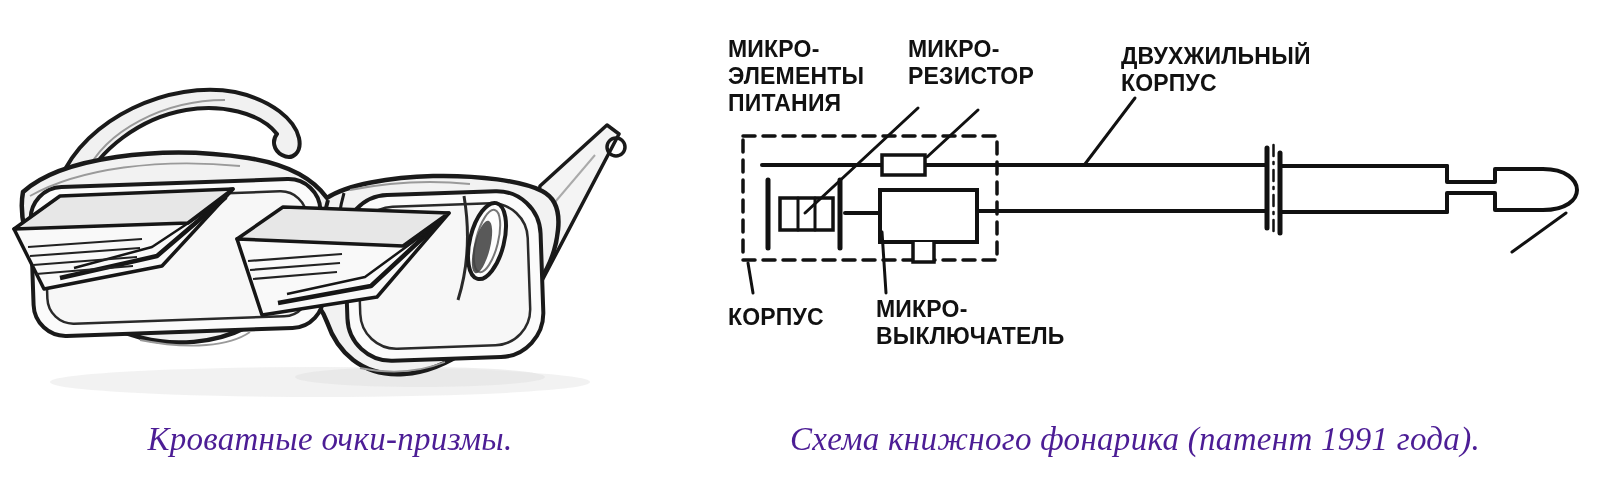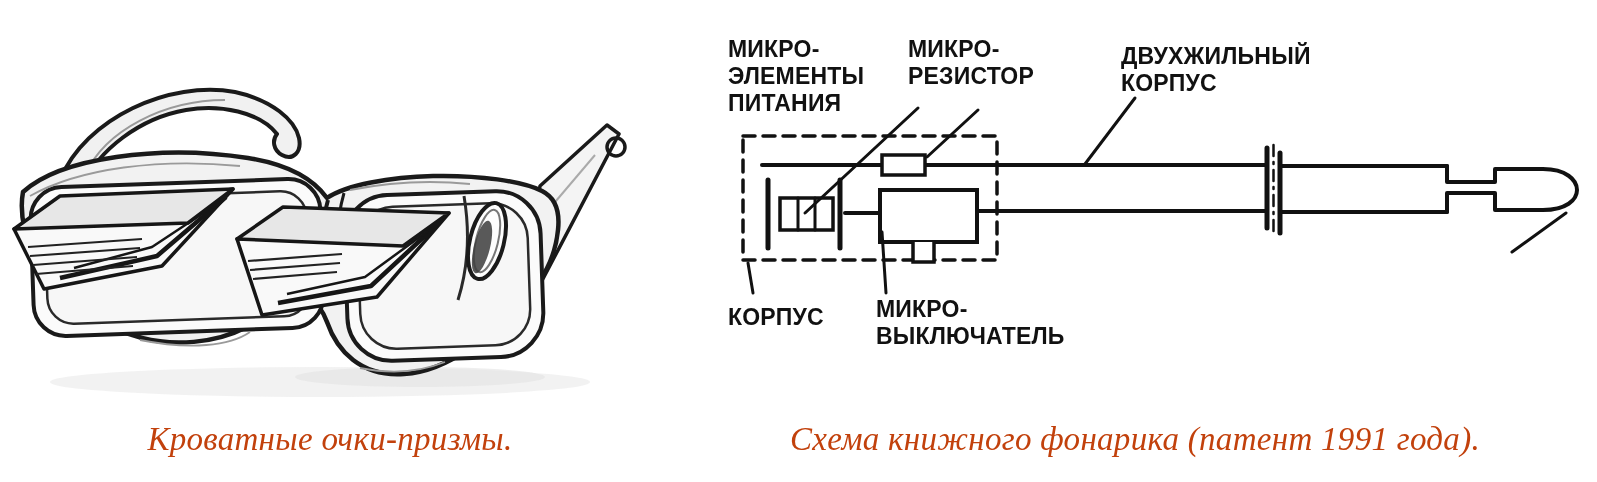--- a/index.html
+++ b/index.html
@@ -16,21 +16,21 @@
     line-height:27px;
     letter-spacing:.2px;
     color:#111;
     white-space:pre-line;
   }
   .caption{
     position:absolute;top:421px;height:44px;
     font-family:"Liberation Serif",serif;
     font-style:italic;
     font-size:33px;
-    color:#c2410c;
+    color:#4c1d95;
     text-align:center;
     letter-spacing:.3px;
   }
   .caption-left{left:0;width:660px;}
   .caption-right{left:705px;width:860px;}
   svg{display:block;}
 </style>
 </head>
 <body>
 

